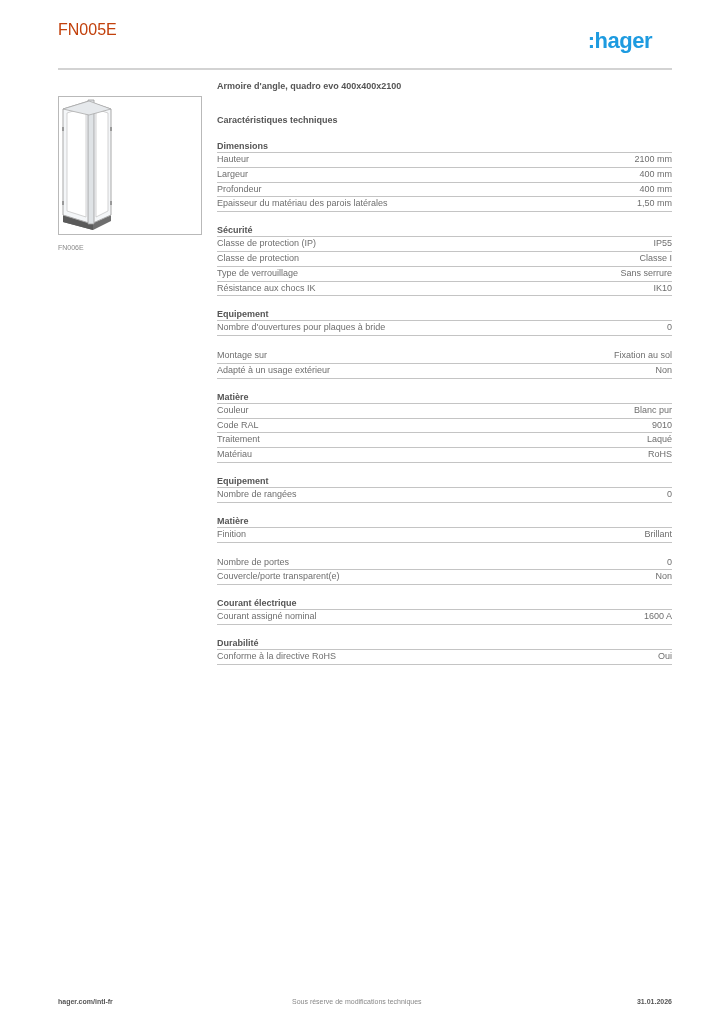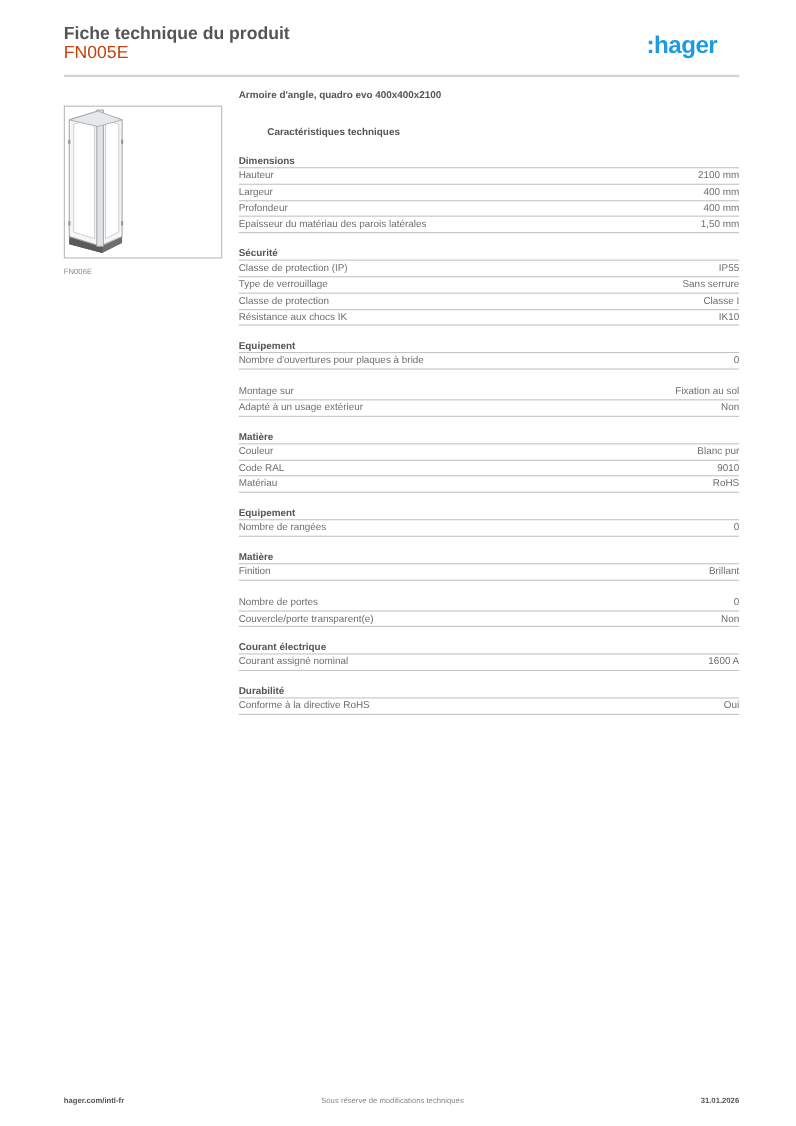--- a/index.html
+++ b/index.html
@@ -10,38 +10,37 @@
   .title { font-size: 16px; font-weight: bold; color: #555555; line-height: 19px; }
   .subtitle { font-size: 16px; color: #c2410c; line-height: 18px; }
   .logo { position: absolute; right: 20px; top: 8px; font-size: 22px; font-weight: bold; color: #1e9be0; letter-spacing: -0.5px; line-height: 24px; }
   .header-rule { position: absolute; left: 58px; top: 68px; width: 614px; height: 2px; background: #d3d3d3; }
 
   .image-box { position: absolute; left: 58px; top: 96px; width: 144px; height: 139px; border: 1px solid #b9b9b9; background: #fff; }
   .image-caption { position: absolute; left: 58px; top: 244px; font-size: 7px; color: #8a8a8a; }
 
   .content { position: absolute; left: 217px; top: 80px; width: 455px; }
   .product-name { font-size: 9px; font-weight: bold; color: #555; height: 14px; line-height: 12px; }
-  .spec-heading { font-size: 9px; font-weight: bold; color: #555; margin-top: 20px; height: 14px; line-height: 12px; margin-left: 26px; }
+  .spec-heading { font-size: 9px; font-weight: bold; color: #555; margin-top: 20px; height: 14px; line-height: 12px; }
 
   .group { margin-top: 13px; }
   .group-title { font-size: 9px; font-weight: bold; color: #555; line-height: 11px; height: 12px; border-bottom: 1.5px solid #c4c4c4; }
   .row { display: flex; justify-content: space-between; font-size: 9px; color: #6e6e6e; height: 14.8px; line-height: 13px; border-bottom: 1.5px solid #c4c4c4; }
   .row .k { white-space: nowrap; }
   .row .v { white-space: nowrap; text-align: right; }
 
   .footer { position: absolute; left: 58px; top: 998px; width: 614px; height: 12px; font-size: 7px; }
   .footer .left { position: absolute; left: 0; font-weight: bold; color: #555; }
   .footer .center { position: absolute; left: 234px; color: #888; }
   .footer .right { position: absolute; right: 0; font-weight: bold; color: #555; }
 </style>
 </head>
 <body>
 
 <div class="header">
-  <div class="title">Fiche technique du produit</div>
   <div class="subtitle">FN005E</div>
   <div class="logo">:hager</div>
 </div>
 <div class="header-rule"></div>
 
 <div class="image-box">
   <svg width="144" height="139" viewBox="0 0 144 139">
 
     <polygon points="4,118 34,126 52,118 52,124 34,133 4,125" fill="#6e6e6e"></polygon>
     <polygon points="4,118 34,126 34,133 4,125" fill="#5a5a5a"></polygon>
@@ -88,26 +87,26 @@
           <span class="v">1,50 mm</span>
         </div>
       </div>
       <div class="group">
         <div class="group-title">Sécurité</div>
         <div class="row">
           <span class="k">Classe de protection (IP)</span>
           <span class="v">IP55</span>
         </div>
         <div class="row">
+          <span class="k">Classe de protection</span>
+          <span class="v">Classe I</span>
+        </div>
+        <div class="row">
           <span class="k">Type de verrouillage</span>
           <span class="v">Sans serrure</span>
-        </div>
-        <div class="row">
-          <span class="k">Classe de protection</span>
-          <span class="v">Classe I</span>
         </div>
         <div class="row">
           <span class="k">Résistance aux chocs IK</span>
           <span class="v">IK10</span>
         </div>
       </div>
       <div class="group">
         <div class="group-title">Equipement</div>
         <div class="row">
           <span class="k">Nombre d'ouvertures pour plaques à bride</span>
@@ -126,20 +125,24 @@
       </div>
       <div class="group">
         <div class="group-title">Matière</div>
         <div class="row">
           <span class="k">Couleur</span>
           <span class="v">Blanc pur</span>
         </div>
         <div class="row">
           <span class="k">Code RAL</span>
           <span class="v">9010</span>
+        </div>
+        <div class="row">
+          <span class="k">Traitement</span>
+          <span class="v">Laqué</span>
         </div>
         <div class="row">
           <span class="k">Matériau</span>
           <span class="v">RoHS</span>
         </div>
       </div>
       <div class="group">
         <div class="group-title">Equipement</div>
         <div class="row">
           <span class="k">Nombre de rangées</span>

